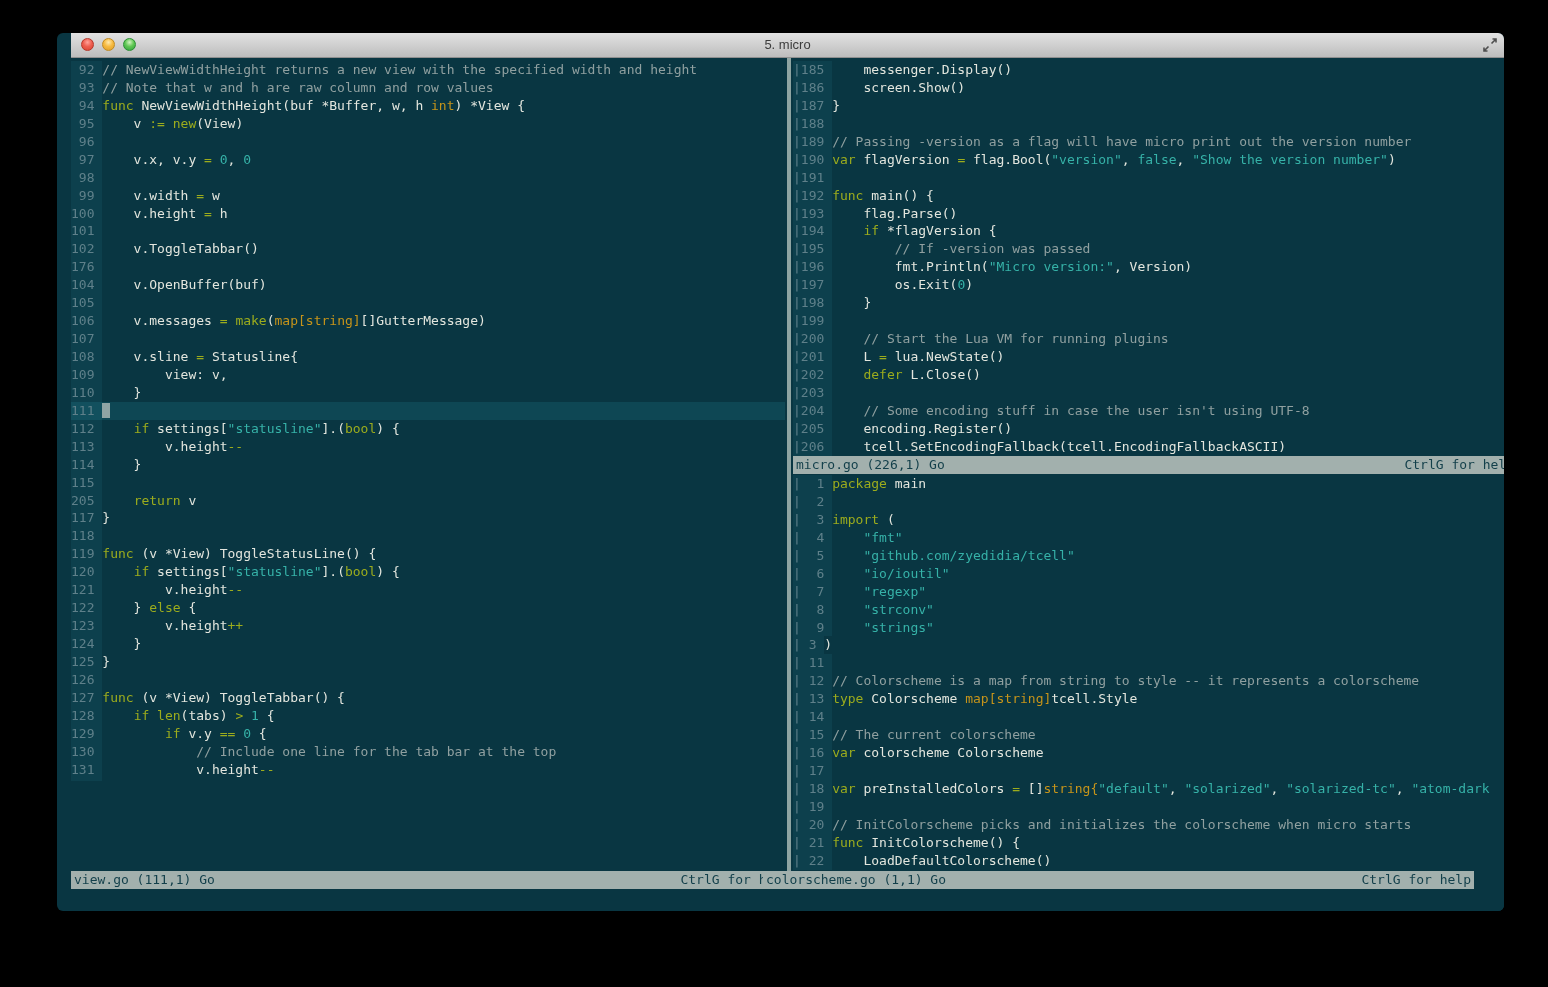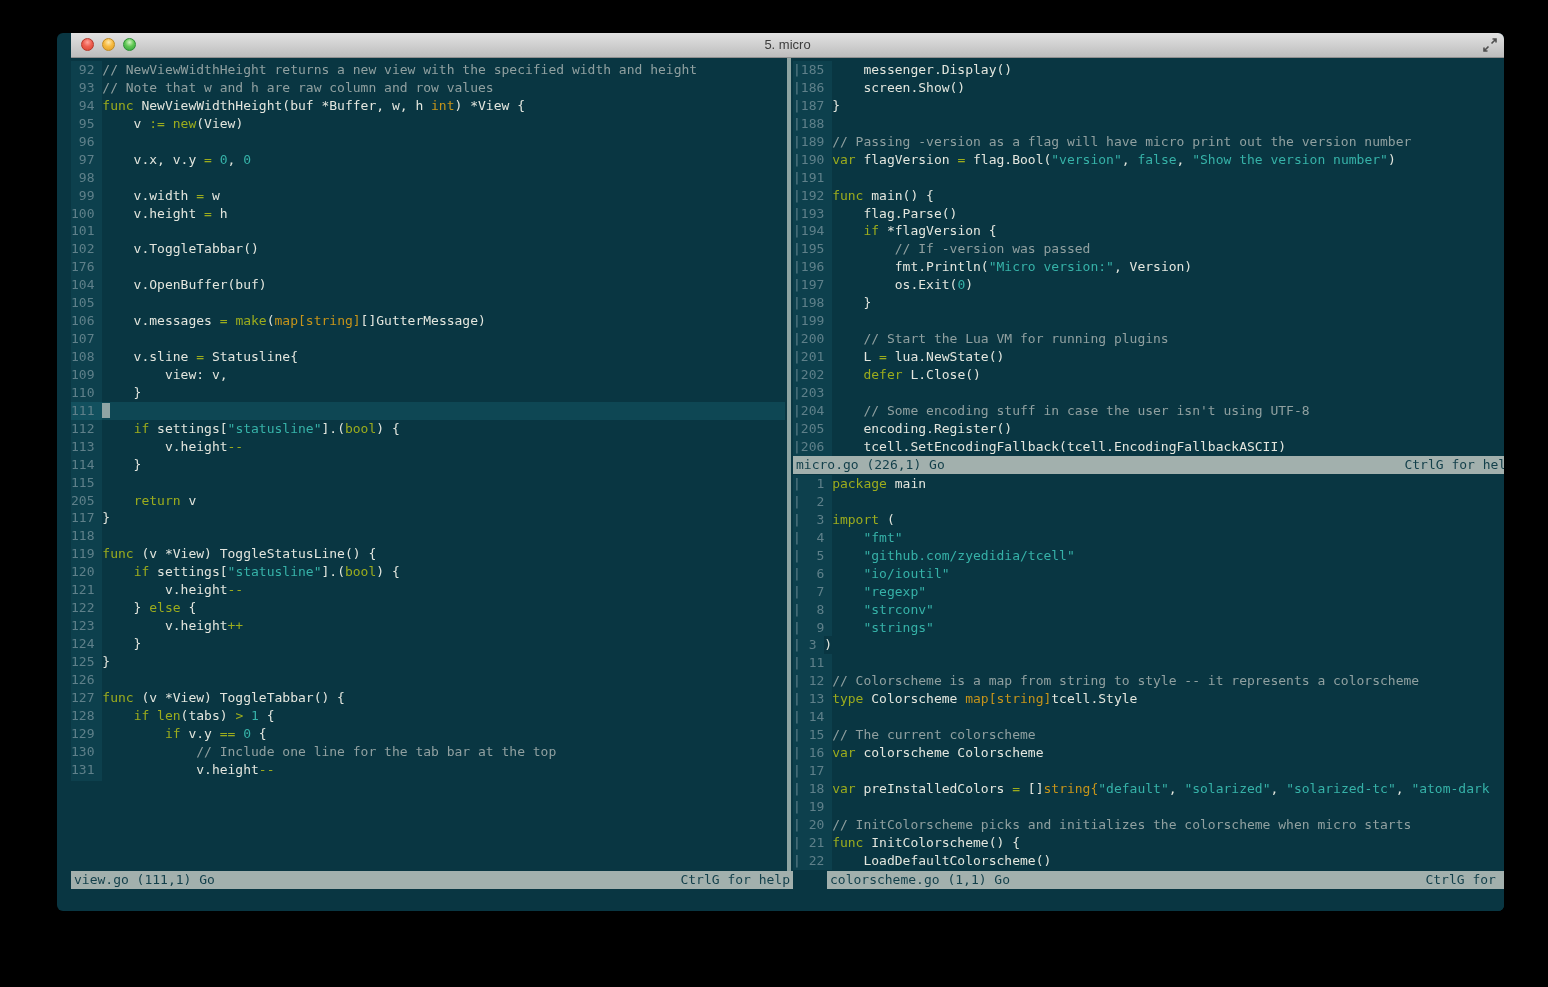--- a/index.html
+++ b/index.html
@@ -21,21 +21,21 @@
   .row{display:flex;height:17.95px;line-height:17.95px;white-space:pre;}
   .gut{background:#0d404d;color:#5f808a;flex:0 0 auto;}
   .code{flex:1 1 auto;}
   .row.cur{background:#0e4754;}
   .row.cur .gut{background:#12505e;}
   .cursor{display:inline-block;width:8px;height:15px;margin-top:1px;background:#90a4a4;vertical-align:top;}
   .k{color:#9cac1d;} .o{color:#9cac1d;} .t{color:#c6941a;} .s{color:#36b2a8;} .n{color:#36b2a8;} .c{color:#90a0a0;} .p{color:#e3e6de;}
   .statusbar{position:absolute;height:18px;line-height:18px;background:#a2b0ad;color:#123f4a;display:flex;justify-content:space-between;box-sizing:border-box;padding:0 3px;font-size:13px;white-space:pre;}
   .statusbar.mid{left:722px;top:398px;width:724px;}
   .statusbar.bl{left:0;top:813px;width:722px;text-align:right;}
-  .statusbar.br{left:756px;top:813px;width:711px;}
+  .statusbar.br{left:692px;top:813px;width:711px;}
   .messageline{position:absolute;left:0;top:831px;width:100%;height:23px;background:#093642;}
 </style>
 </head>
 <body>
 
 <div class="window">
   <div class="titlebar">
     <div class="lights">
       <span class="tl red"></span>
       <span class="tl yel"></span>

